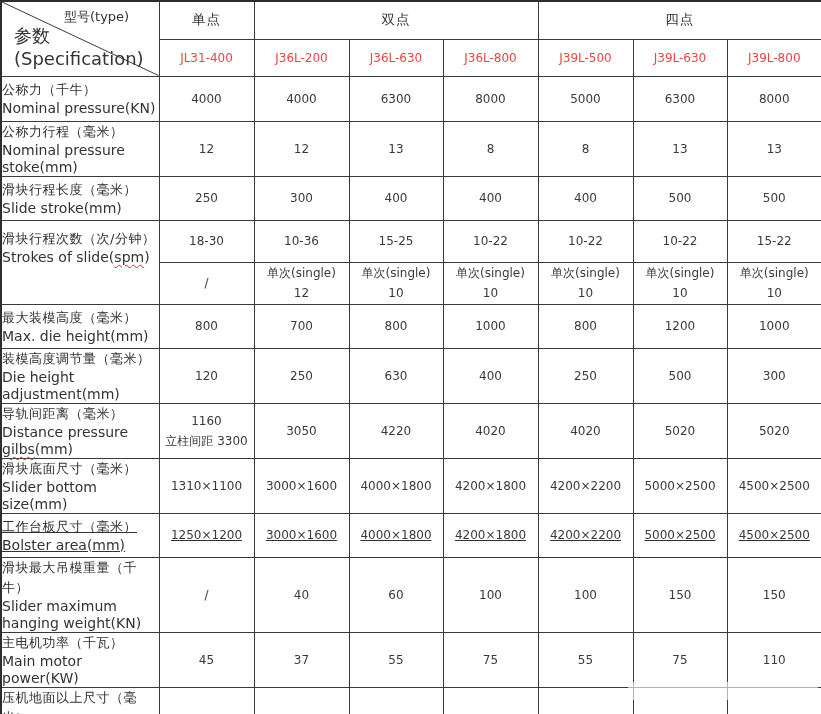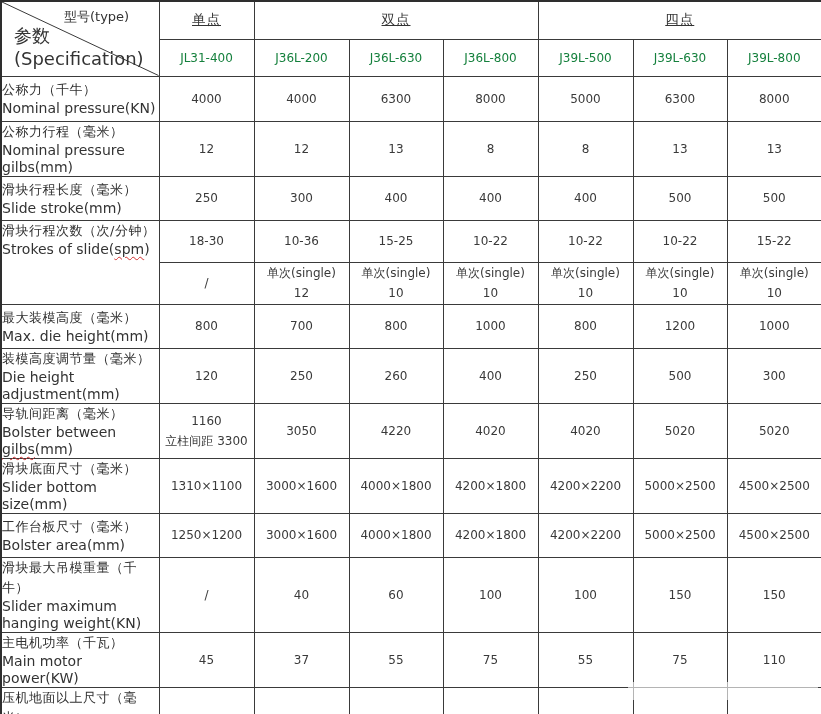--- a/index.html
+++ b/index.html
@@ -13,32 +13,32 @@
     border-collapse:collapse; table-layout:fixed;
     width:821px; height:714px;
     border:2px solid #2e2e2e;
   }
   .spec th, .spec td {
     border:1px solid #3a3a3a;
     padding:0; font-weight:normal; background:#fff;
   }
   thead tr.group-row    { height:38px; }
   thead tr.model-row    { height:37px; }
-  .group-header { font-size:13.5px; text-align:center; letter-spacing:1px;text-decoration:underline; }
-  .model-header { font-size:12px;  text-align:center; color:#15803d; }
+  .group-header { font-size:13.5px; text-align:center; letter-spacing:1px; }
+  .model-header { font-size:12px;  text-align:center; color:#ef4444; }
 
   .corner-cell { position:relative; padding:0; }
   .corner-cell svg { position:absolute; inset:0; width:100%; height:100%; }
   .corner-top    { position:absolute; top:6px;  left:62px; font-size:13px; }
   .corner-bottom { position:absolute; bottom:7px; left:12px; font-size:18px; }
 
   .label-cell { text-align:left; vertical-align:middle; padding:3px 4px 3px 8px; }
   .label-cell .zh { font-size:13px;   line-height:20px; letter-spacing:0.5px; color:#2f2f2f; }
   .label-cell .en { font-size:14px; line-height:17px; color:#333; }
-  .label-cell[rowspan] { vertical-align:top; }
+  .label-cell[rowspan] { vertical-align:top; padding-top:8px; }
 
   .value-cell { text-align:center; vertical-align:middle; font-size:12px; line-height:20px; color:#3a3a3a; }
   .value-cell div { white-space:nowrap; }
 
   .squiggle {
     text-decoration-line:underline;
     text-decoration-style:wavy;
     text-decoration-color:#d43030;
     text-decoration-thickness:1px;
     text-underline-offset:2px;
@@ -47,21 +47,21 @@
   
   tbody tr:nth-child(1)  { height:45px;margin-top:40px; }
   tbody tr:nth-child(2)  { height:44px; }
   tbody tr:nth-child(3)  { height:44px; }
   tbody tr:nth-child(4)  { height:42px; }
   tbody tr:nth-child(5)  { height:42px; }
   tbody tr:nth-child(6)  { height:44px; }
   tbody tr:nth-child(7)  { height:44px;margin-top:44px; }
   tbody tr:nth-child(8)  { height:44px; }
   tbody tr:nth-child(9)  { height:48px; }
-  tbody tr:nth-child(10) { height:44px; }
+  tbody tr:nth-child(10) { height:44px;text-decoration:underline; }
   tbody tr:nth-child(11) { height:64px; }
   tbody tr:nth-child(12) { height:44px; }
   tbody tr:nth-child(13) { height:42px; }
   tbody tr:nth-child(14) { height:48px; }
 
   .watermark-remnant {
     position:absolute; left:628px; top:682px; width:190px; height:18px;
     background:rgba(255,255,255,0.62); border-radius:3px; pointer-events:none;
   }
 </style>
@@ -127,21 +127,21 @@
           <td class="value-cell">
             <div>6300</div>
           </td>
           <td class="value-cell">
             <div>8000</div>
           </td>
         </tr>
         <tr>
           <td class="label-cell">
             <div class="zh">公称力行程（毫米）</div>
-            <div class="en"><span>Nominal pressure gilbs(mm)</span></div>
+            <div class="en"><span>Nominal pressure stoke(mm)</span></div>
           </td>
           <td class="value-cell">
             <div>12</div>
           </td>
           <td class="value-cell">
             <div>12</div>
           </td>
           <td class="value-cell">
             <div>13</div>
           </td>
@@ -273,39 +273,39 @@
             <div class="zh">装模高度调节量（毫米）</div>
             <div class="en"><span>Die height adjustment(mm)</span></div>
           </td>
           <td class="value-cell">
             <div>120</div>
           </td>
           <td class="value-cell">
             <div>250</div>
           </td>
           <td class="value-cell">
-            <div>260</div>
+            <div>630</div>
           </td>
           <td class="value-cell">
             <div>400</div>
           </td>
           <td class="value-cell">
             <div>250</div>
           </td>
           <td class="value-cell">
             <div>500</div>
           </td>
           <td class="value-cell">
             <div>300</div>
           </td>
         </tr>
         <tr>
           <td class="label-cell">
             <div class="zh">导轨间距离（毫米）</div>
-            <div class="en"><span>Bolster between </span><span class="squiggle">gilbs</span><span>(mm)</span></div>
+            <div class="en"><span>Distance pressure </span><span class="squiggle">gilbs</span><span>(mm)</span></div>
           </td>
           <td class="value-cell">
             <div>1160</div>
             <div>立柱间距 3300</div>
           </td>
           <td class="value-cell">
             <div>3050</div>
           </td>
           <td class="value-cell">
             <div>4220</div>

